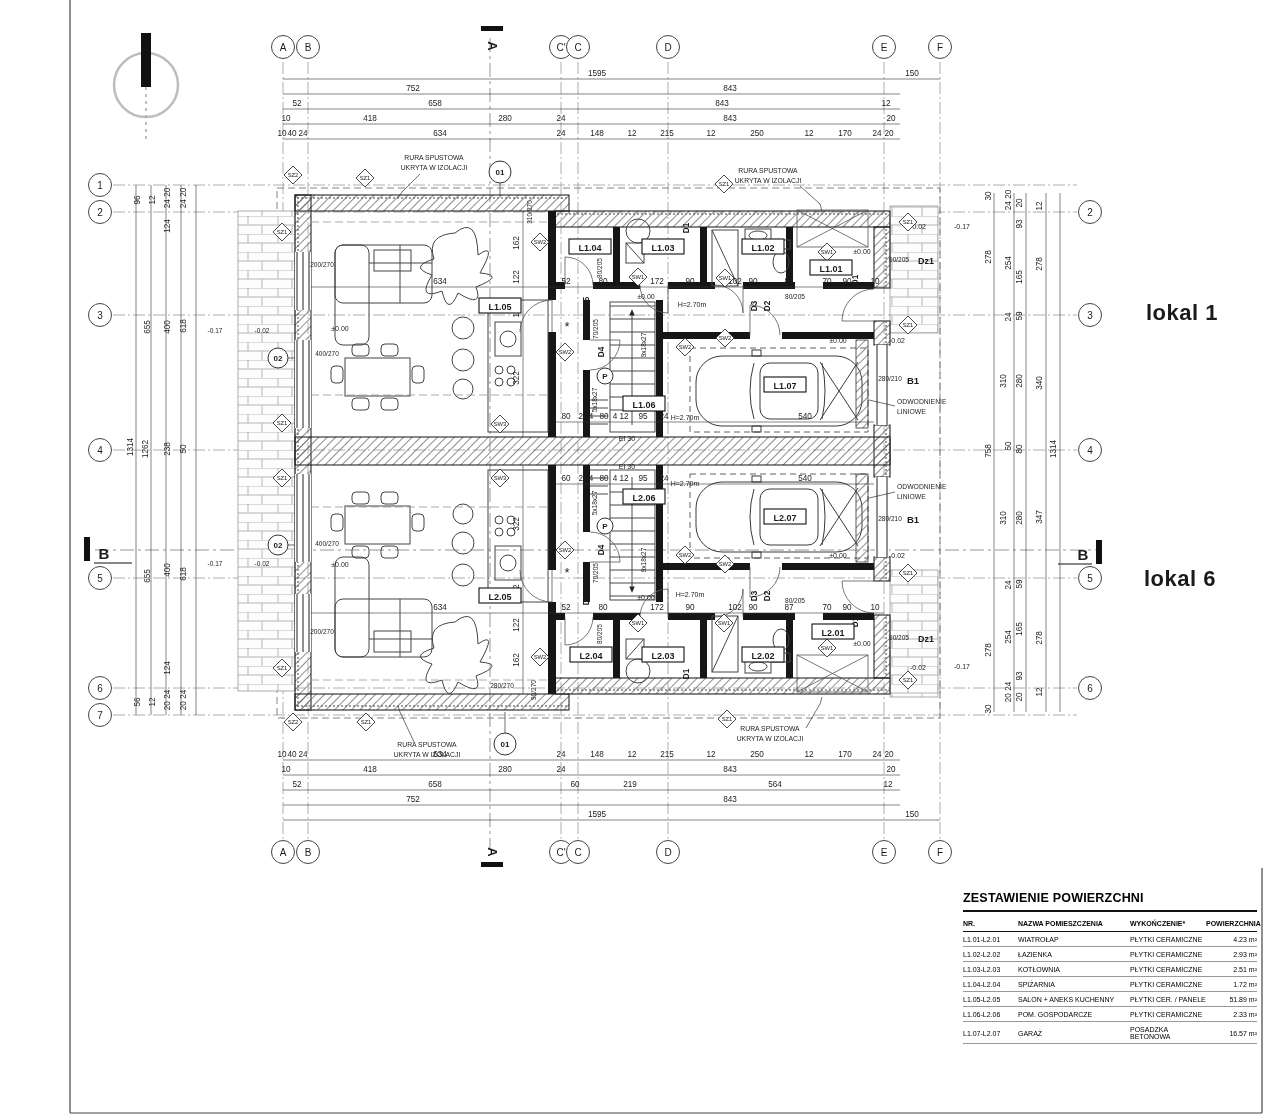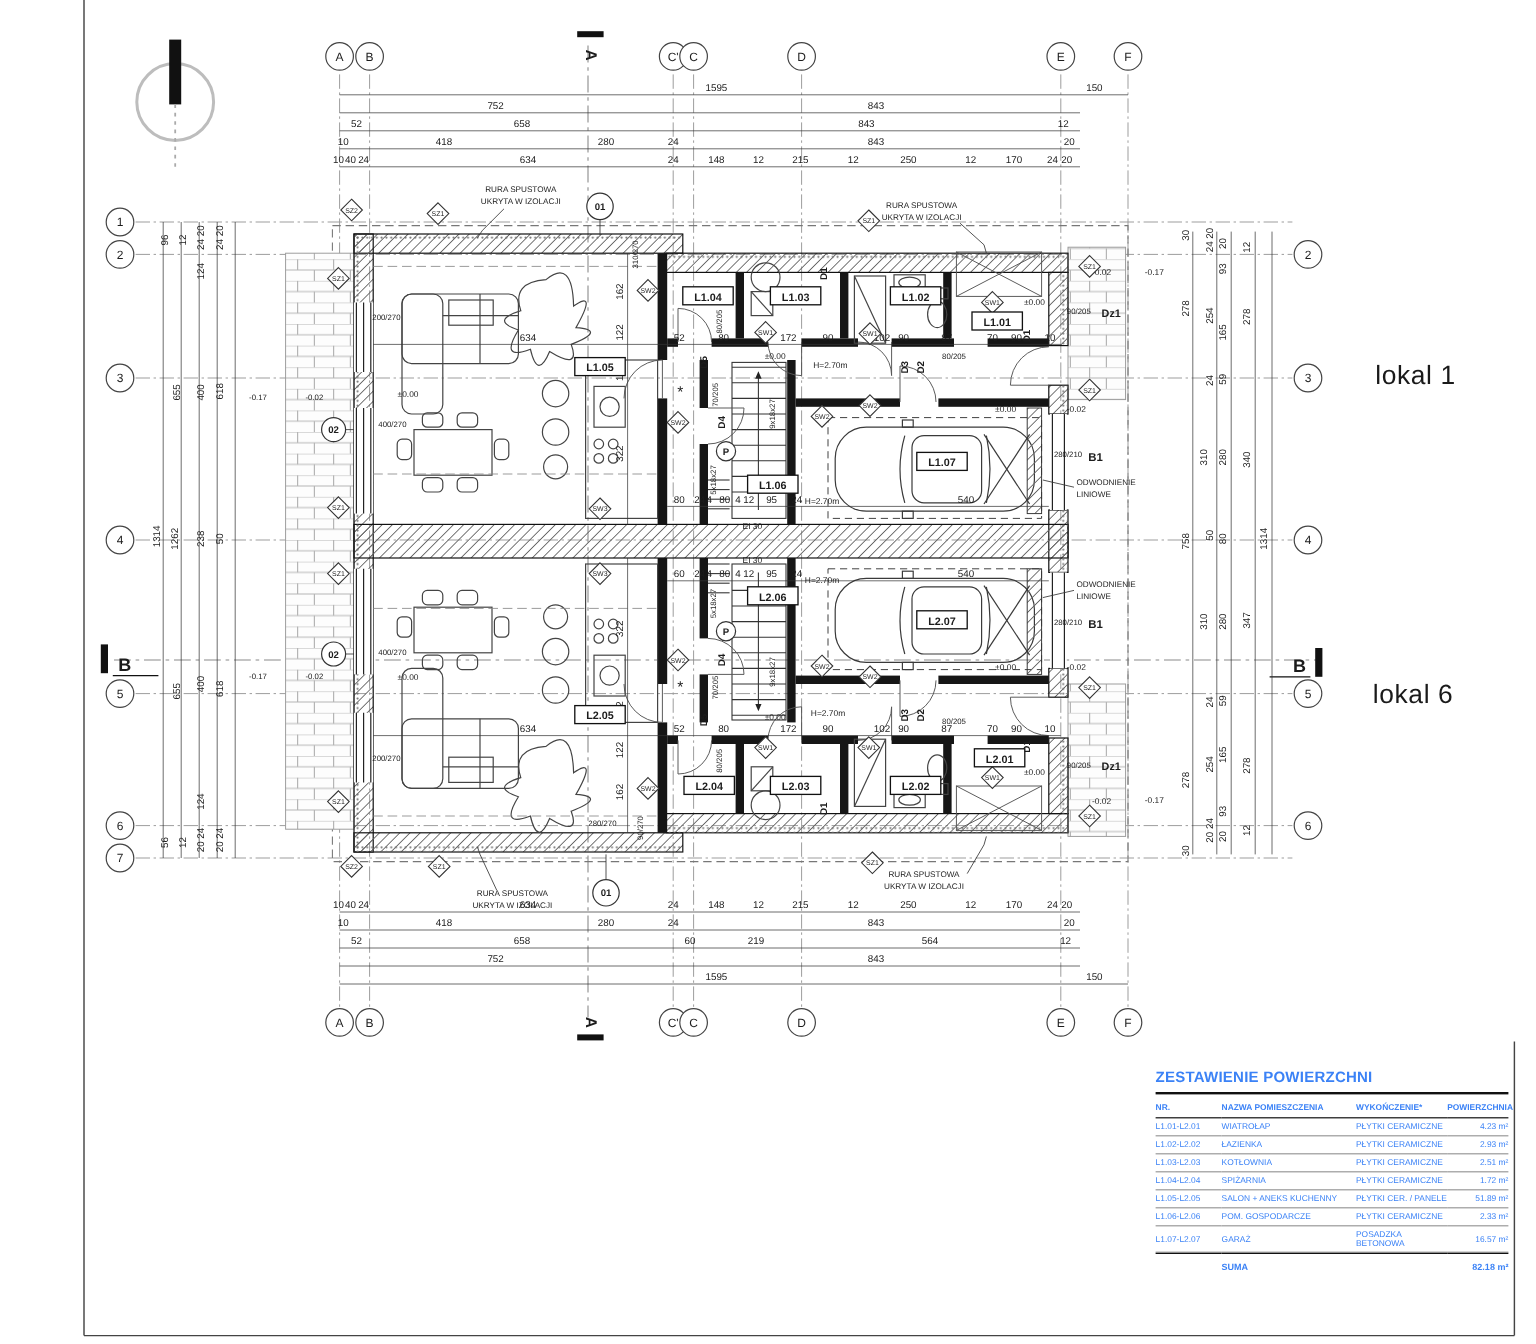--- a/index.html
+++ b/index.html
@@ -1,21 +1,21 @@
 <!DOCTYPE html>
 <html><head>
 <meta charset="utf-8">
 <style>
   html,body{margin:0;padding:0;background:#ffffff;width:1280px;height:1120px;overflow:hidden;
     font-family:"Liberation Sans",sans-serif;}
   #stage{position:relative;width:1280px;height:1120px;background:#fff;}
   svg{position:absolute;left:0;top:0;}
   svg text{fill:#1c1c1c;font-family:"Liberation Sans",sans-serif;}
-  .unit-label{position:absolute;font-size:22px;font-weight:400;color:#1a1a1a;letter-spacing:0.5px;}
-  #area-table{position:absolute;left:963px;top:891px;width:294px;color:#3b82f6;}
+  .unit-label{position:absolute;font-size:22px;font-weight:700;color:#1a1a1a;letter-spacing:0.5px;}
+  #area-table{position:absolute;left:963px;top:891px;width:294px;color:#000000;}
   #area-table .tbl-title{font-size:12.5px;font-weight:bold;letter-spacing:0.2px;padding-bottom:5px;
     border-bottom:2.5px solid #111;}
   .tbl-grid{display:grid;grid-template-columns:55px 112px 76px 51px;column-gap:0;}
   .tbl-head{font-size:7px;font-weight:bold;padding:8px 0 4px 0;border-bottom:1.5px solid #111;}
   .tbl-cell{font-size:7px;padding:4px 0 3px 0;border-bottom:0.75px solid #999;display:flex;align-items:center;}
   .tbl-cell.num{justify-content:flex-end;text-align:right;}
   .tbl-suma{font-size:7.5px;font-weight:bold;padding:6px 0 4px 0;border-top:1.5px solid #111;}
 </style>
 </head>
 <body>
@@ -824,21 +824,15 @@
         <div class="tbl-cell num">51.89 m²</div>
         <div class="tbl-cell">L1.06-L2.06</div>
         <div class="tbl-cell">POM. GOSPODARCZE</div>
         <div class="tbl-cell">PŁYTKI CERAMICZNE</div>
         <div class="tbl-cell num">2.33 m²</div>
         <div class="tbl-cell">L1.07-L2.07</div>
         <div class="tbl-cell">GARAŻ</div>
         <div class="tbl-cell">POSADZKA BETONOWA</div>
         <div class="tbl-cell num">16.57 m²</div>
       </div>
-  <div class="tbl-grid" id="tbl-suma-row">
-        <div class="tbl-suma"></div>
-        <div class="tbl-suma">SUMA</div>
-        <div class="tbl-suma"></div>
-        <div class="tbl-suma" style="text-align: right;">82.18 m²</div>
-      </div>
 </div>
 
 </div>
 
 </body></html>

